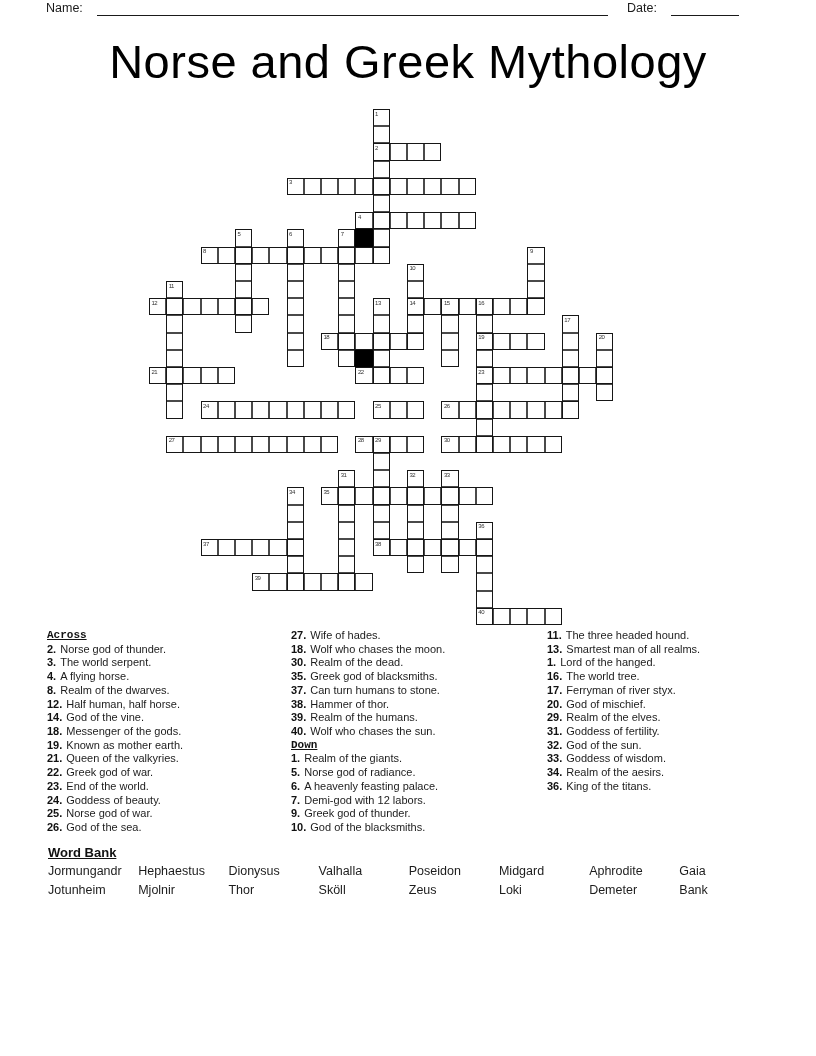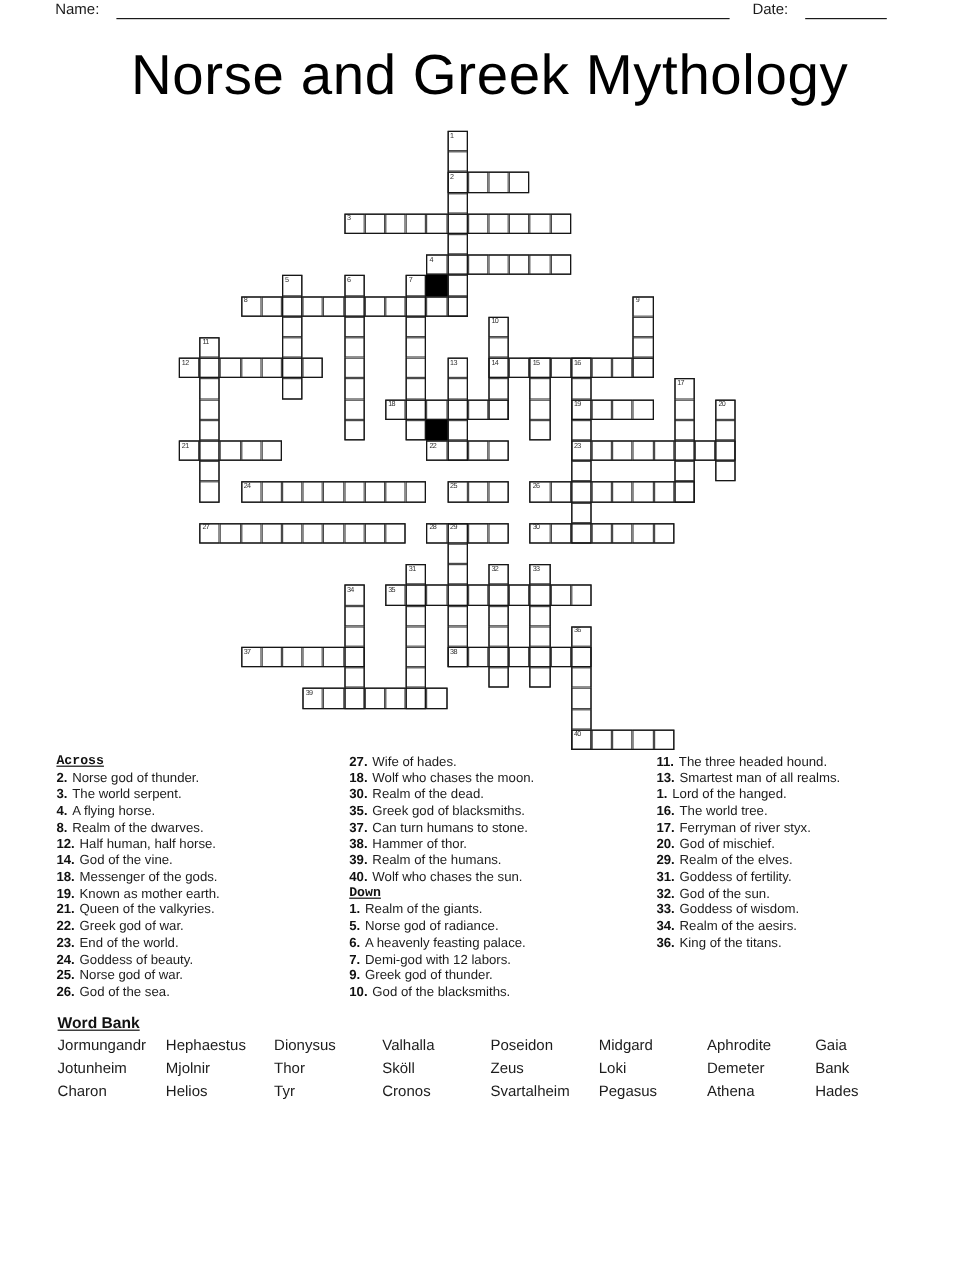--- a/index.html
+++ b/index.html
@@ -470,23 +470,13 @@
     <div class="wb-row">
       <span class="wb-word">Jotunheim</span>
       <span class="wb-word">Mjolnir</span>
       <span class="wb-word">Thor</span>
       <span class="wb-word">Sköll</span>
       <span class="wb-word">Zeus</span>
       <span class="wb-word">Loki</span>
       <span class="wb-word">Demeter</span>
       <span class="wb-word">Bank</span>
     </div>
-    <div class="wb-row">
-      <span class="wb-word">Charon</span>
-      <span class="wb-word">Helios</span>
-      <span class="wb-word">Tyr</span>
-      <span class="wb-word">Cronos</span>
-      <span class="wb-word">Svartalheim</span>
-      <span class="wb-word">Pegasus</span>
-      <span class="wb-word">Athena</span>
-      <span class="wb-word">Hades</span>
-    </div>
   </div>
 
 </body></html>

